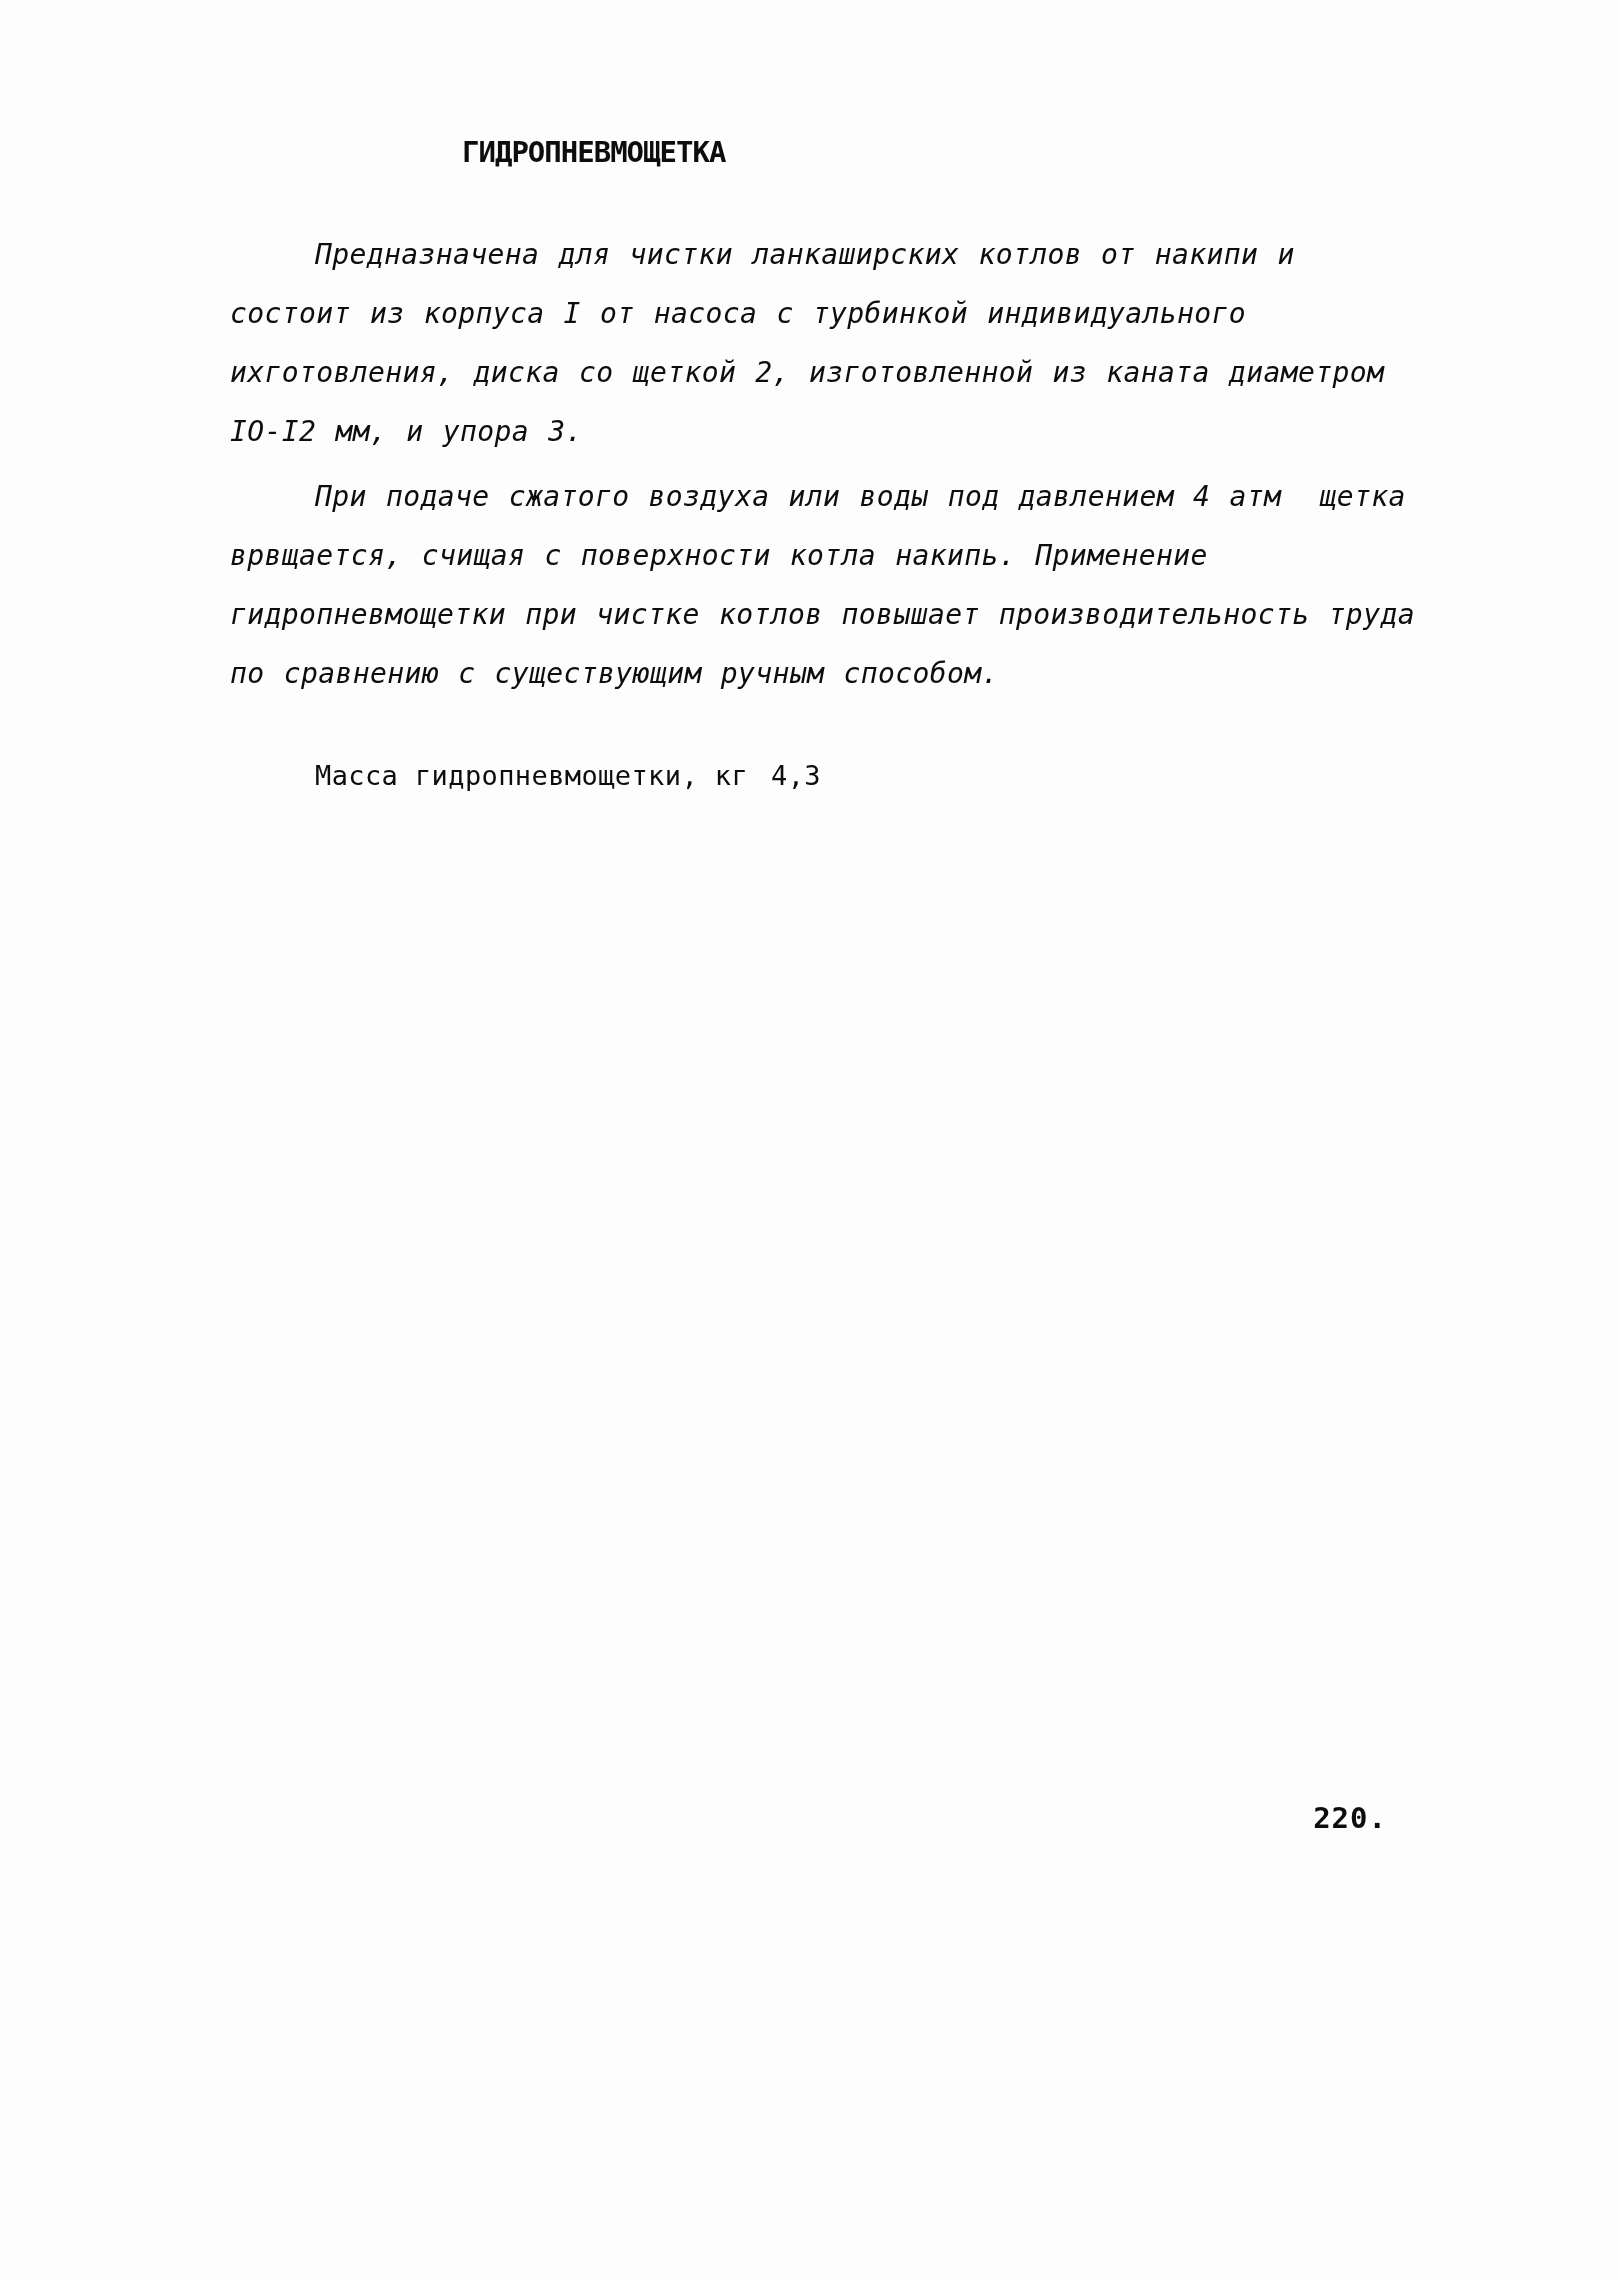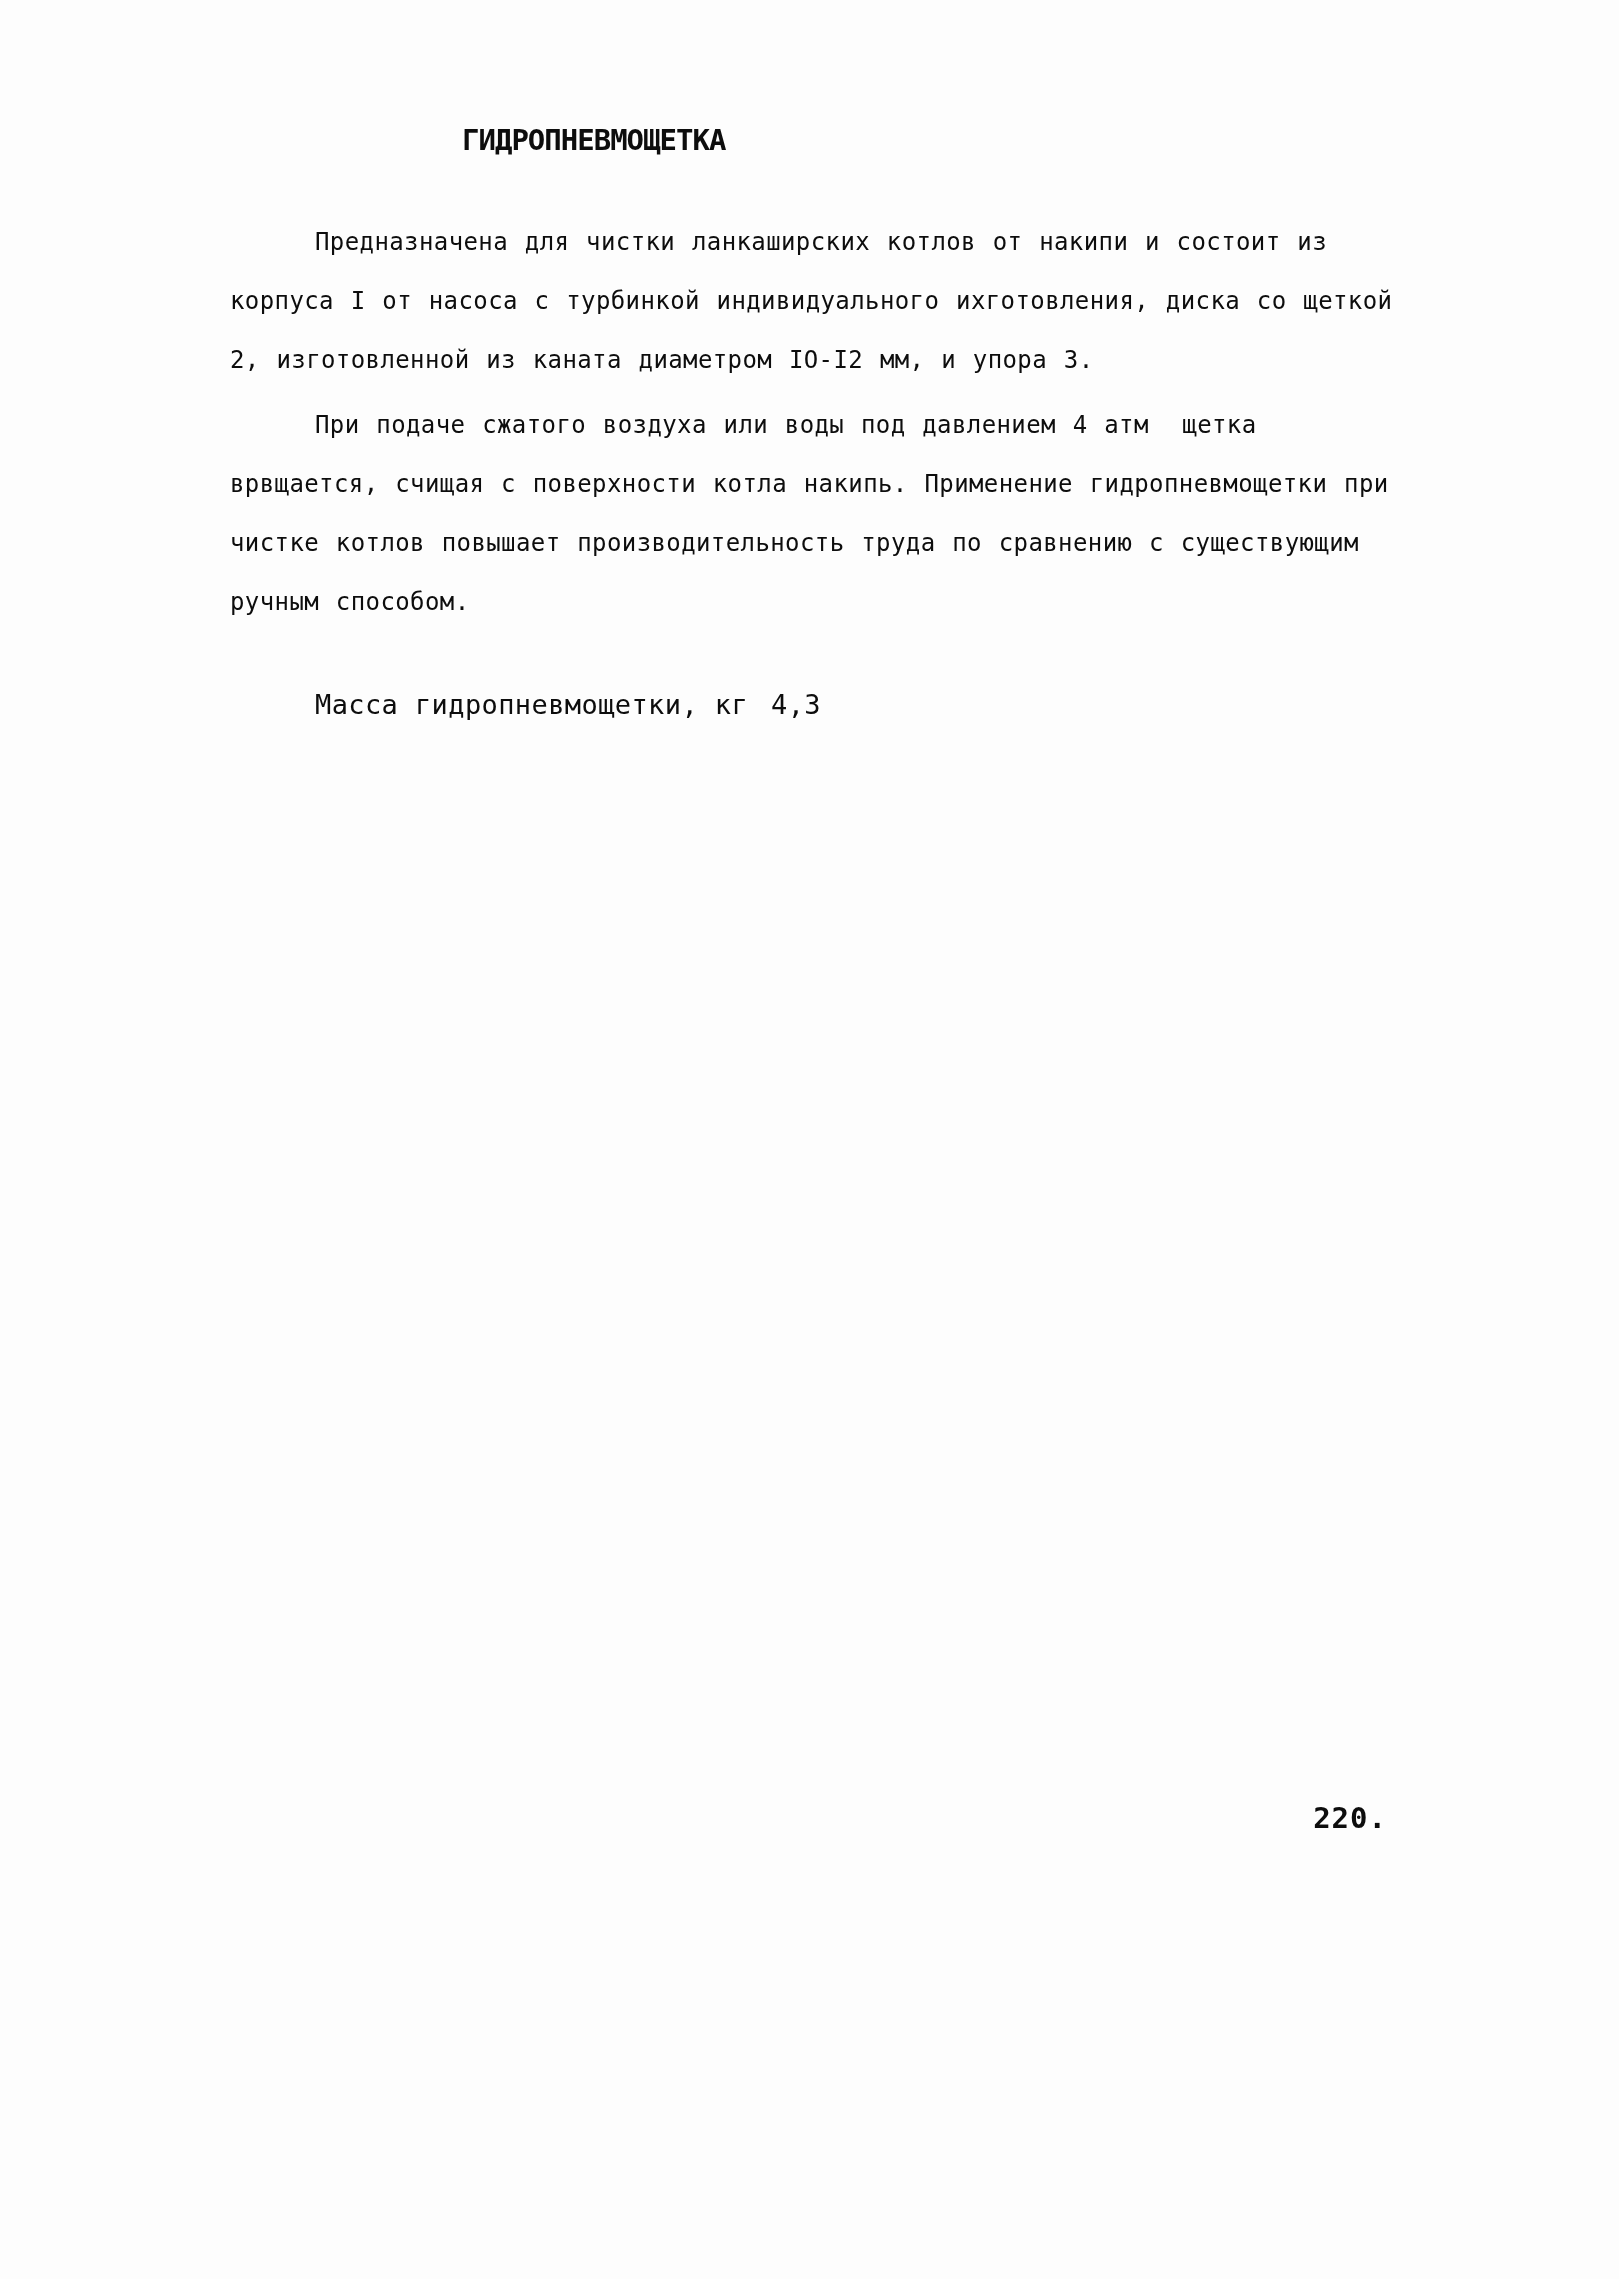--- a/index.html
+++ b/index.html
@@ -12,39 +12,40 @@
     width: 1619px;
     height: 2280px;
     background: #fdfdfd;
     font-family: "DejaVu Sans Mono", "Liberation Mono", monospace;
     color: #0d0d0d;
     overflow: hidden;
   }
   .content {
     position: absolute;
     left: 230px;
-    top: 123px;
+    top: 135px;
     width: 1188px;
   }
   .doc-title {
     font-family: "DejaVu Sans Mono", "Liberation Mono", monospace;
     font-size: 29px;
     font-weight: 700;
     letter-spacing: -1px;
     margin-left: 232px;
     margin-bottom: 56px;
     white-space: pre;
   }
   .para {
-    font-size: 24px;
+    font-size: 28px;
     line-height: 59px;
     letter-spacing: 0.4px;
     margin: 0 0 5.8px 0;
     white-space: pre-wrap;
     word-spacing: 1.9px;
+    font-style: italic;
   }
   .para .indent {
     display: inline-block;
     width: 85px;
   }
   .spec-block {
     margin-top: 46px;
   }
   .spec-row {
     display: flex;

